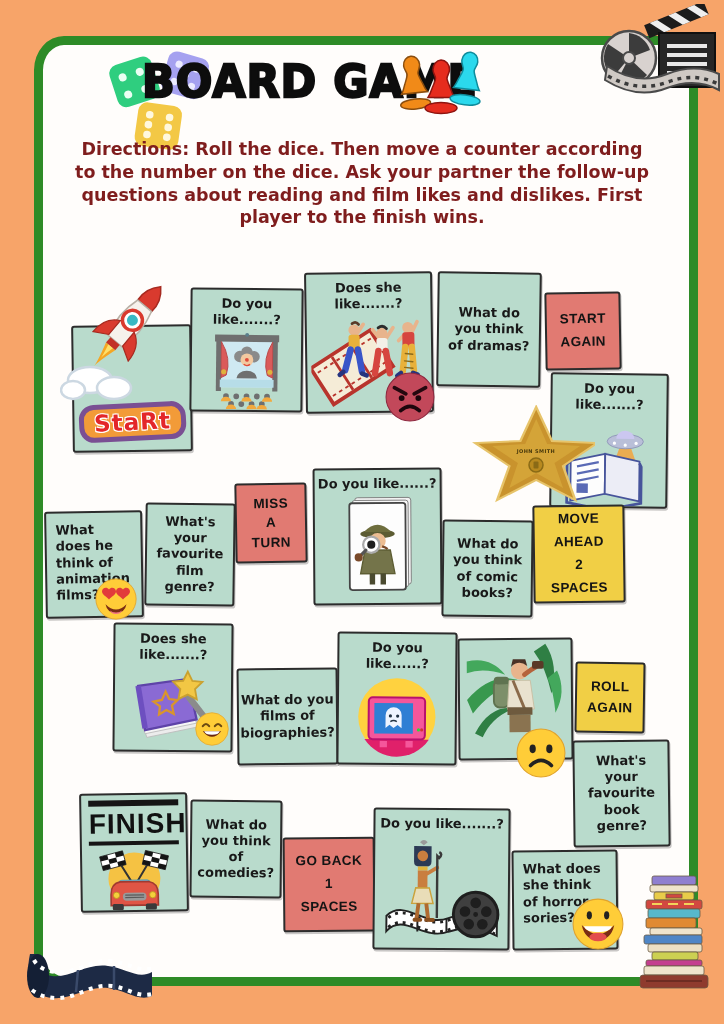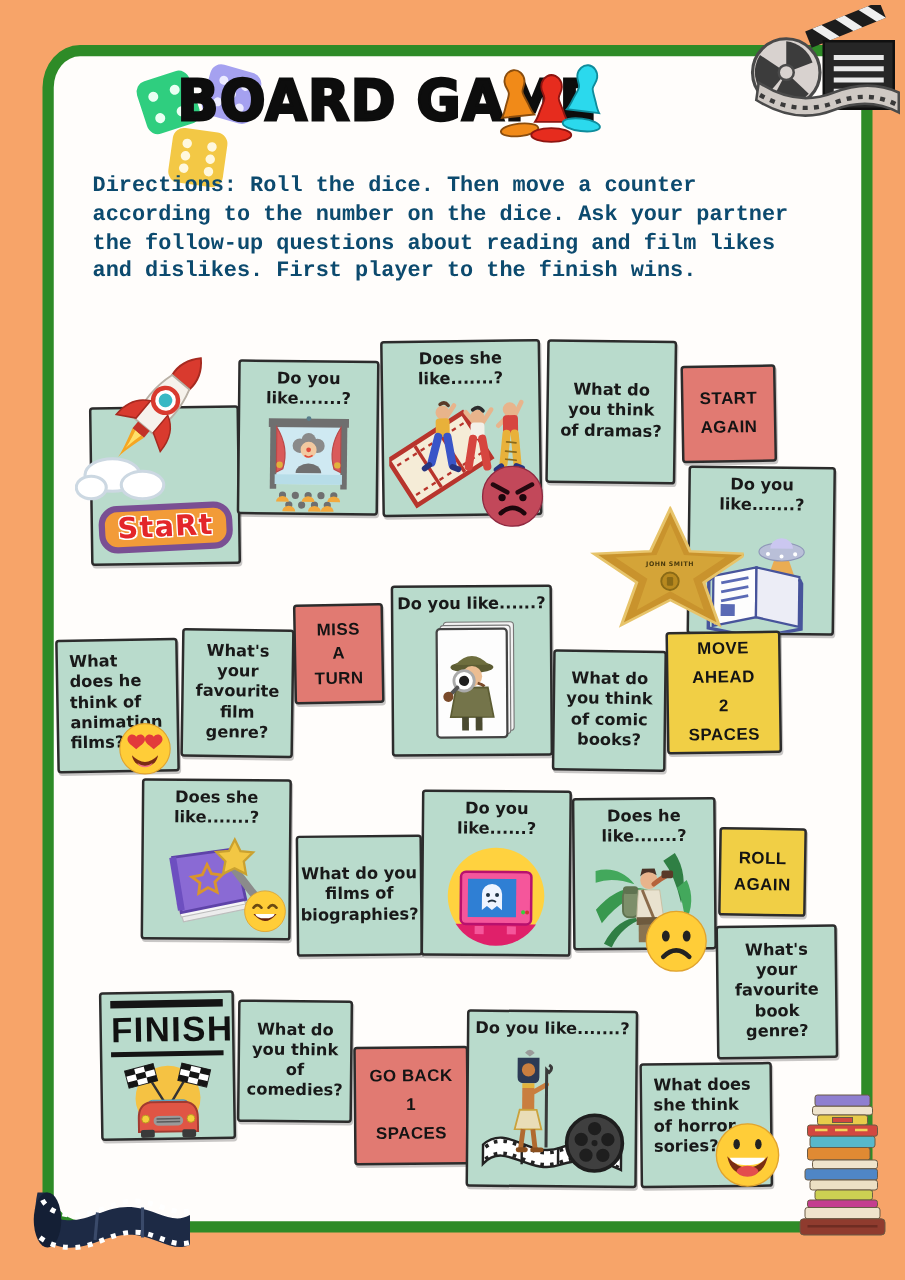--- a/index.html
+++ b/index.html
@@ -3,22 +3,22 @@
 <meta charset="utf-8">
 <style>
   html,body{margin:0;padding:0;}
   body{font-family:"DejaVu Sans",sans-serif;}
   .canvas{position:relative;width:724px;height:1024px;background:#f7a469;overflow:hidden;}
   .sheet{position:absolute;left:34px;top:36px;width:664px;height:950px;background:#fffdfb;
          border:9px solid #2e8b27;border-radius:30px 36px 28px 34px/34px 28px 34px 30px;box-sizing:border-box;}
   .title{position:absolute;left:140px;top:56px;width:340px;text-align:center;
          font-size:43px;font-weight:bold;color:#0d0d0d;letter-spacing:1px;
          -webkit-text-stroke:2.2px #0d0d0d;transform:scaleY(1.05);}
-  .directions{position:absolute;left:74px;top:138px;width:576px;text-align:left;
-         font-size:17.5px;line-height:1.3;font-weight:600;color:#0c4a6e;font-family:Liberation Mono, monospace;}
+  .directions{position:absolute;left:74px;top:138px;width:576px;text-align:center;
+         font-size:17.5px;line-height:1.3;font-weight:600;color:#7f1d1d;}
   .tile{position:absolute;box-sizing:border-box;border:2px solid #2c2c2c;border-radius:3px;
         transform:rotate(var(--r,0deg));display:flex;flex-direction:column;align-items:center;
         box-shadow:1px 2px 0 rgba(40,40,40,.25);}
   .green{background:#b9dbcc;}
   .red{background:#e17a72;}
   .yellow{background:#f1cf45;}
   .qt{font-size:13px;font-weight:600;color:#191919;text-align:center;padding-top:6px;line-height:1.25;}
   .center-text{justify-content:center;}
   .center-text .qt{padding:6px 7px;}
   .left-text{align-items:flex-start;justify-content:flex-start;}
@@ -328,21 +328,20 @@
       <path d="M41 66V50a10 10 0 0 1 20 0v16l-5-4-5 4-5-4z" fill="#eef4ff"></path>
       <circle cx="47" cy="51" r="2" fill="#234"></circle>
         <circle cx="56" cy="51" r="2" fill="#234"></circle>
       <path d="M47 58q4-3 8 0" stroke="#234" stroke-width="1.8" fill="none"></path>
       <circle cx="82" cy="68" r="2" fill="#35d13a"></circle>
         <circle cx="86" cy="68" r="2" fill="#d13535"></circle>
     </svg>
   </div>
 
   <div class="tile green" style="left:458px;top:638px;width:115px;height:122px;--r:-0.5deg">
-    <div class="qt">Does he like.......?</div>
     <svg class="art" width="106" height="96" viewBox="0 0 106 100">
       <path d="M2 60Q30 28 62 42 32 44 8 74z" fill="#38984e"></path>
       <path d="M84 2q14 22 6 52-6-28-18-44z" fill="#2f7f44"></path>
       <path d="M2 20q24-6 40 14-22-8-40-2z" fill="#43a85c"></path>
       <path d="M96 30q10 22-2 44-2-24-8-36z" fill="#43a85c"></path>
       <path d="M10 95q16-30 42-26-24 8-34 30z" fill="#2f7f44"></path>
       <rect x="30" y="40" width="16" height="28" rx="6" fill="#7d8f6a" stroke="#5f7350" stroke-width="2"></rect>
       <rect x="30" y="36" width="16" height="8" rx="4" fill="#5f7350"></rect>
       <circle cx="57" cy="30" r="9" fill="#e8b48c"></circle>
       <path d="M48 26q8-8 17-1l-2-7h-13z" fill="#4a3327"></path>

